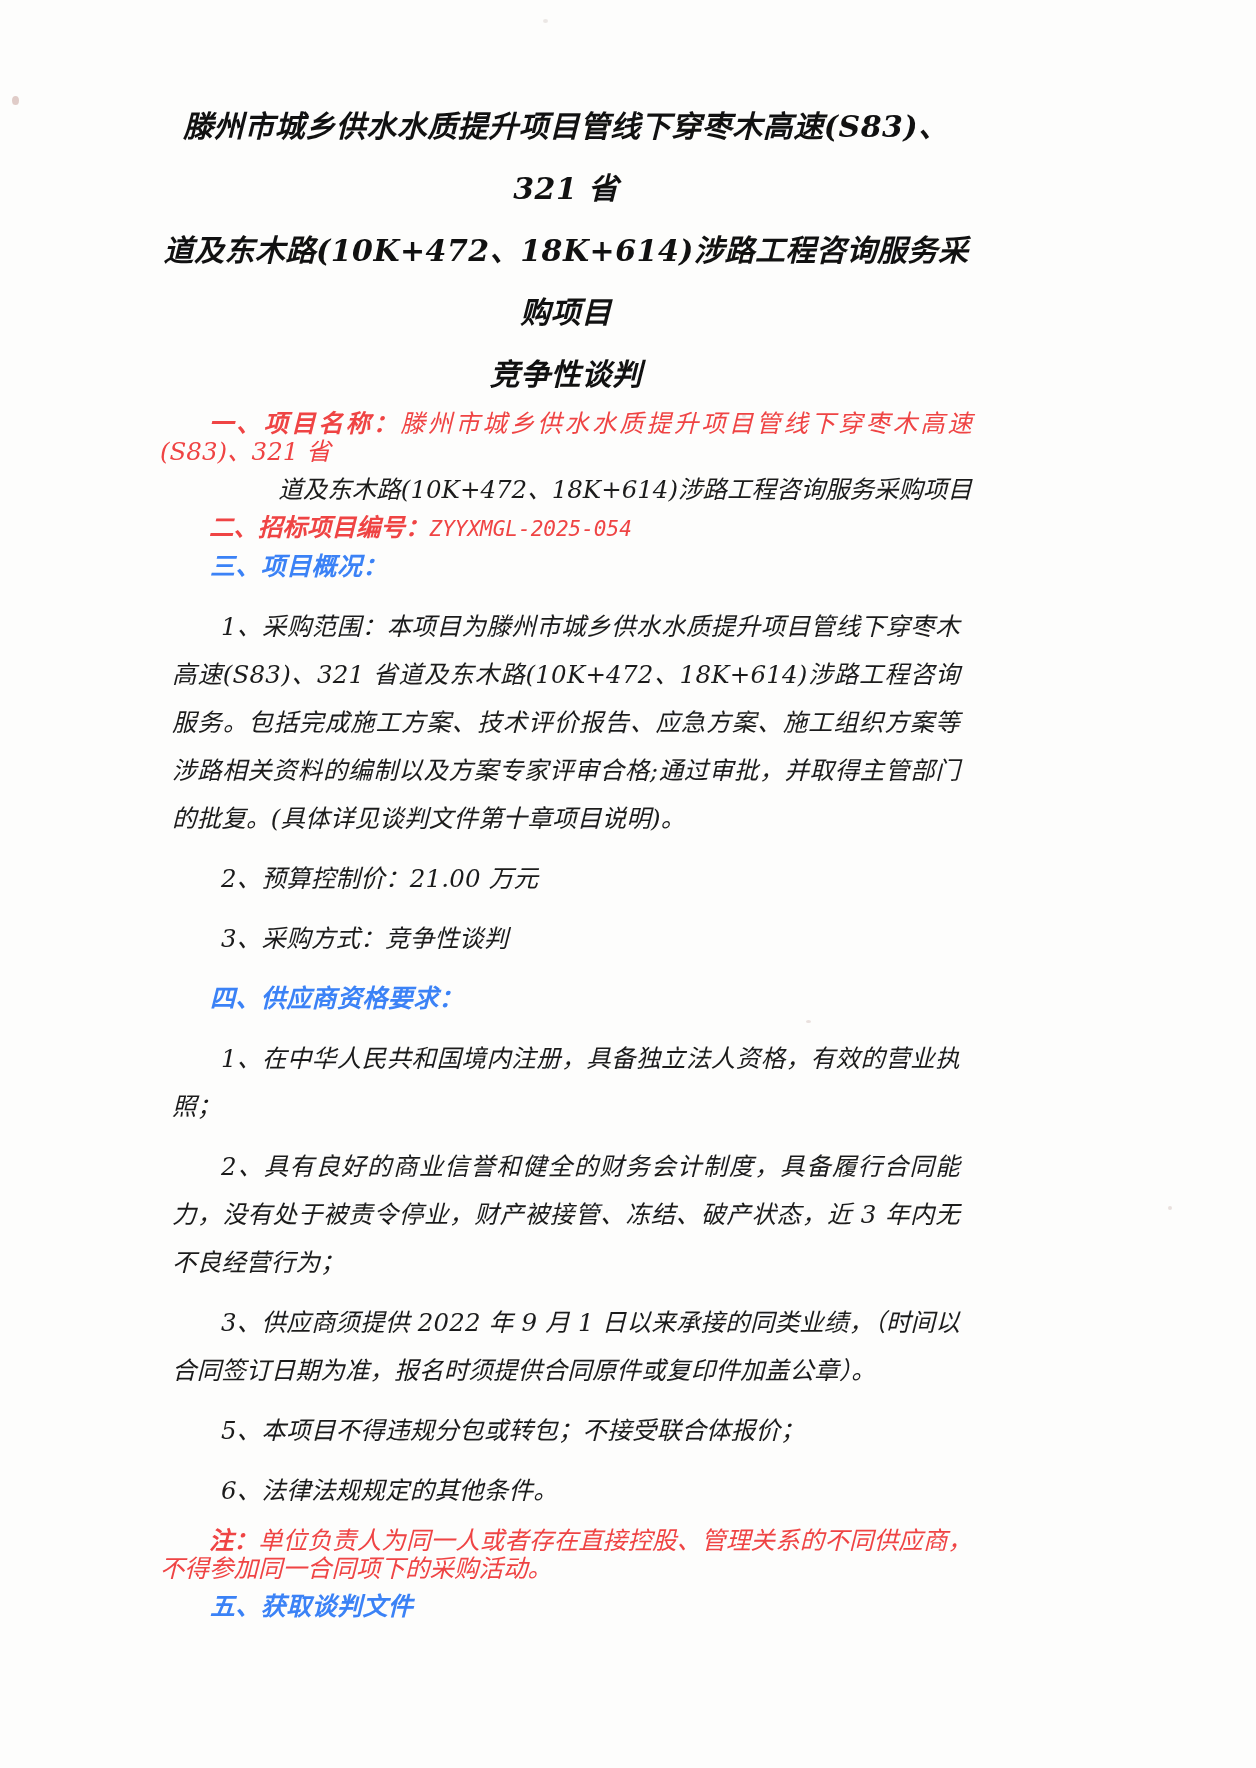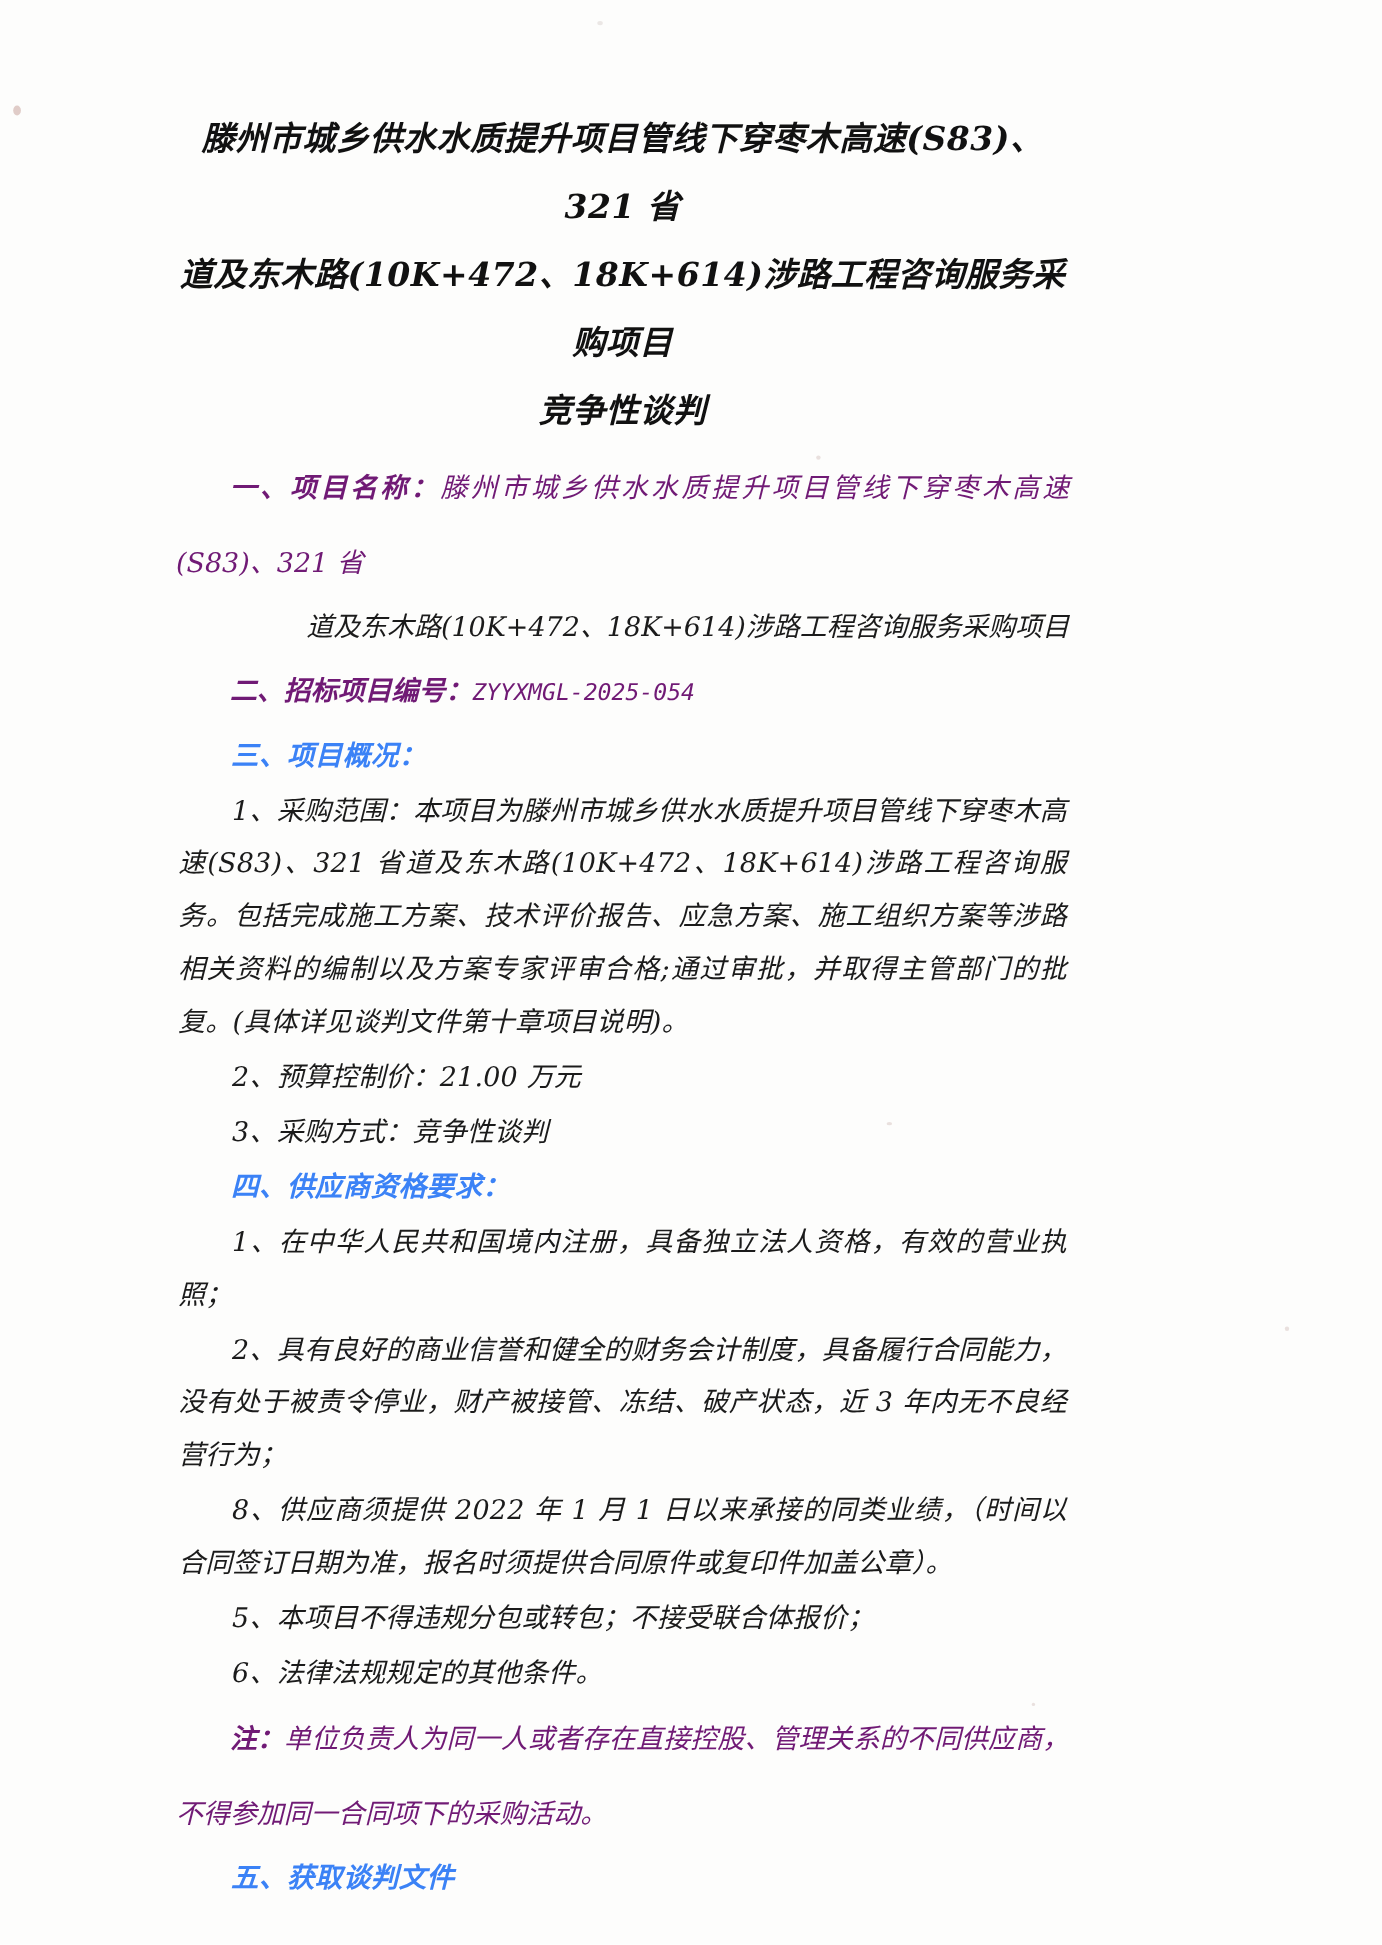--- a/index.html
+++ b/index.html
@@ -66,33 +66,33 @@
     font-size: 25px;
     line-height: 48px;
     color: #3b82f6;
     margin: 0;
     letter-spacing: .4px;
   }
   .para {
     font-size: 24.5px;
     line-height: 48px;
     color: #1b1b1b;
-    margin: 2px;
+    margin: 12px;
     text-align: justify;
     text-justify: inter-ideograph;
     letter-spacing: .2px;
   }
   .para.indent { text-indent: 2em; }
 
   
   .named {
     font-size: 24.5px;
-    line-height: 68px;
+    line-height: 28px;
     margin: 0;
-    color: #701a75;
+    color: #ef4444;
     text-align: justify;
     text-justify: inter-ideograph;
   }
   .named .lbl { font-weight: 700; }
   .named.i1 { text-indent: 2em; }
 
   .mono {
     font-family: "DejaVu Sans Mono", "Liberation Mono", monospace;
     font-size: 21px;
     letter-spacing: 0;
@@ -134,21 +134,21 @@
     <p class="sec-head" style="text-indent:2em;">三、项目概况：</p>
 
     <p class="para indent">1、采购范围：本项目为滕州市城乡供水水质提升项目管线下穿枣木高速(S83)、321 省道及东木路(10K+472、18K+614)涉路工程咨询服务。包括完成施工方案、技术评价报告、应急方案、施工组织方案等涉路相关资料的编制以及方案专家评审合格;通过审批，并取得主管部门的批复。(具体详见谈判文件第十章项目说明)。</p>
     <p class="para indent">2、预算控制价：21.00 万元</p>
     <p class="para indent">3、采购方式：竞争性谈判</p>
 
     <p class="sec-head" style="text-indent:2em;">四、供应商资格要求：</p>
 
     <p class="para indent">1、在中华人民共和国境内注册，具备独立法人资格，有效的营业执照；</p>
     <p class="para indent">2、具有良好的商业信誉和健全的财务会计制度，具备履行合同能力，没有处于被责令停业，财产被接管、冻结、破产状态，近 3 年内无不良经营行为；</p>
-    <p class="para indent">8、供应商须提供 2022 年 1 月 1 日以来承接的同类业绩，（时间以合同签订日期为准，报名时须提供合同原件或复印件加盖公章）。</p>
+    <p class="para indent">3、供应商须提供 2022 年 9 月 1 日以来承接的同类业绩，（时间以合同签订日期为准，报名时须提供合同原件或复印件加盖公章）。</p>
     <p class="para indent">5、本项目不得违规分包或转包；不接受联合体报价；</p>
     <p class="para indent">6、法律法规规定的其他条件。</p>
 
     <p class="named i1"><span class="lbl">注：</span><span>单位负责人为同一人或者存在直接控股、管理关系的不同供应商，不得参加同一合同项下的采购活动。</span></p>
 
     <p class="sec-head" style="text-indent:2em;">五、获取谈判文件</p>
 
   </div>
 </div>
 

